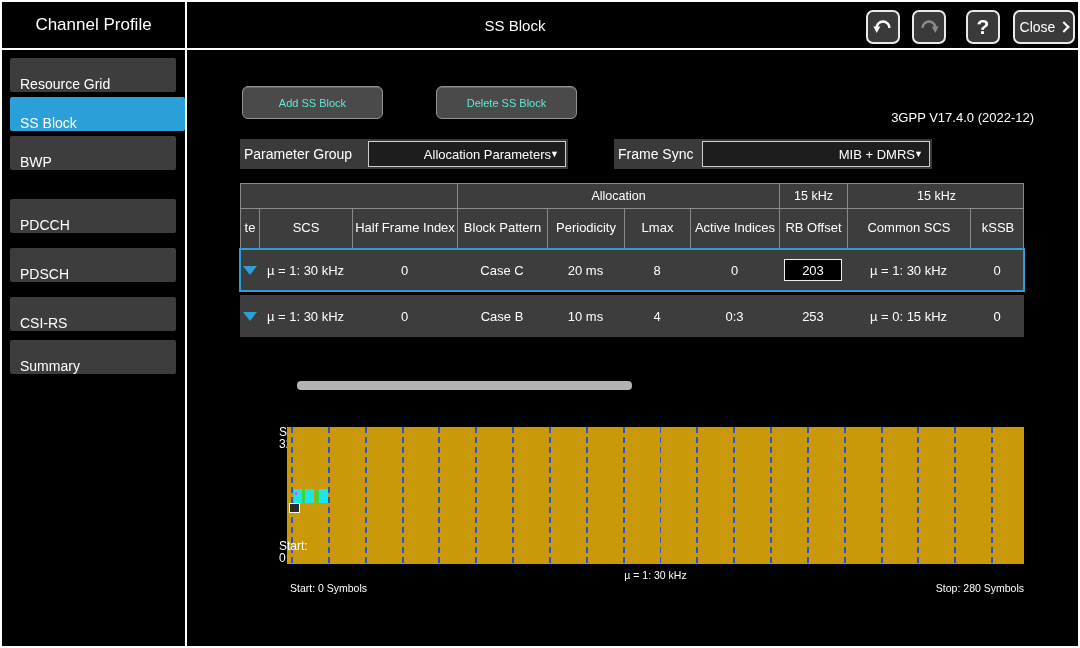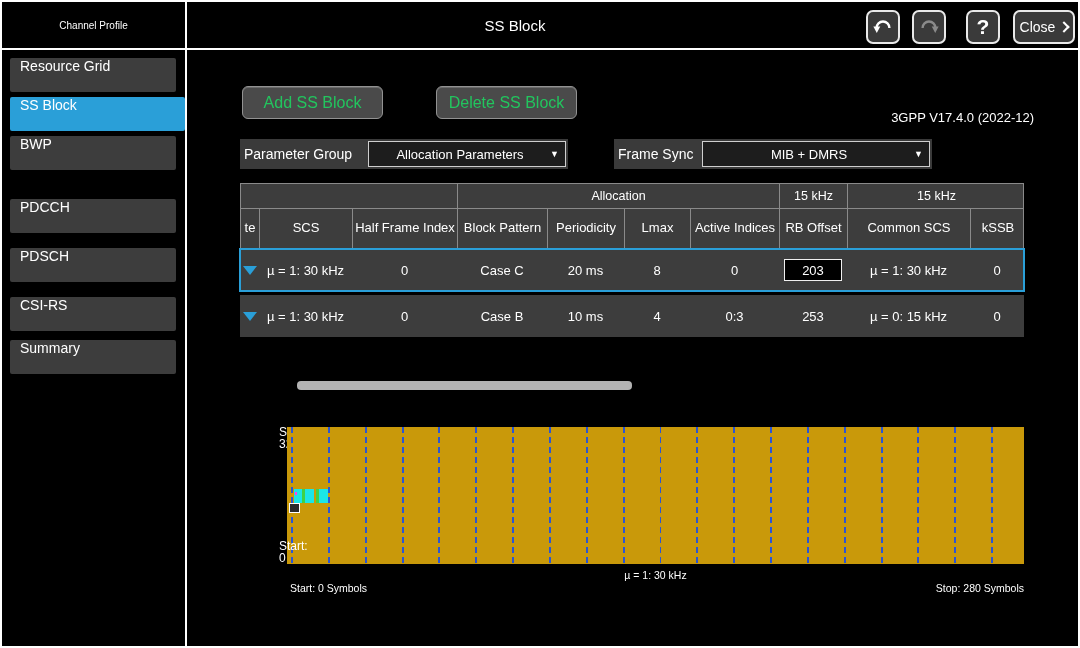--- a/index.html
+++ b/index.html
@@ -5,61 +5,61 @@
   * { box-sizing: border-box; margin: 0; padding: 0; }
   html,body { background:#6f6f6f; }
   .window {
     position: relative; width: 1080px; height: 648px;
     background: #000; border: 2px solid #fff;
     font-family: "Liberation Sans", sans-serif; color: #fff;
     overflow: hidden;
   }
   
   .topbar { position:absolute; left:0; top:0; width:100%; height:48px; background:#000; border-bottom:2px solid #fff; }
-  .sidebar-title { position:absolute; left:0; top:0; width:183px; height:46px; display:flex; align-items:center; justify-content:center; font-size:10px; }
+  .sidebar-title { position:absolute; left:0; top:0; width:183px; height:46px; display:flex; align-items:center; justify-content:center; font-size:17px; }
   .page-title { position:absolute; left:183px; top:0; width:660px; height:46px; display:flex; align-items:center; justify-content:center; font-size:15px; }
   .vdivider { position:absolute; left:183px; top:0; width:2px; height:100%; background:#fff; z-index:5; }
   .tb-btn {
     position:absolute; top:8px; height:34px; background:#3a3a3a;
     border:2px solid #e9e9e9; border-radius:7px; color:#fff;
     display:flex; align-items:center; justify-content:center; cursor:pointer;
     font-family:"Liberation Sans",sans-serif;
   }
   .tb-undo { left:864px; width:34px; }
   .tb-redo { left:910px; width:34px; }
   .tb-help { left:964px; width:34px; font-size:21px; font-weight:bold; }
   .tb-close { left:1011px; width:62px; font-size:14px; }
   .chev { display:inline-block; width:8px; height:8px; border-top:2px solid #fff; border-right:2px solid #fff; transform:rotate(45deg); margin-left:5px; }
   
   .sidebar { position:absolute; left:2px; top:50px; width:181px; height:596px; background:#000; }
   .side-item {
     position:absolute; left:6px; right:9px; height:34px; background:#3d3d3d;
-    border-radius:2px; display:flex; align-items:flex-start; padding-left:10px;
+    border-radius:2px; display:flex; align-items:flex-end; padding-left:10px;
     font-size:14px; cursor:pointer;
   }
   .side-item.selected { background:var(--accent,#2a9fd8); right:0; }
   .si-0{top:6px} .si-1{top:45px} .si-2{top:84px} .si-3{top:147px} .si-4{top:196px} .si-5{top:245px} .si-6{top:288px}
   
   .act-btn {
     position:absolute; top:84px; width:141px; height:33px;
     background:#4a4a4a; border:1px solid #929292; border-radius:6px;
     box-shadow: inset 0 1px 0 rgba(255,255,255,.18);
-    color:#22c55e; font-size:16px; font-family:"Liberation Sans",sans-serif;
+    color:#5eead4; font-size:11px; font-family:"Liberation Sans",sans-serif;
     display:flex; align-items:center; justify-content:center; cursor:pointer;
   }
   .btn-add { left:240px; } .btn-del { left:434px; } .btn-clear { left:628px; }
   .version { position:absolute; left:836px; top:108px; width:196px; text-align:right; font-size:13px; color:#fff; }
   
   .param-panel { position:absolute; top:137px; height:30px; background:#3a3a3a; display:flex; align-items:center; }
   .pp-group { left:238px; width:328px; }
   .pp-sync { left:612px; width:318px; }
   .param-label { font-size:14px; padding:0 8px 0 4px; white-space:nowrap; flex:1; }
   .dropdown {
     height:26px; background:#1d1d1d; border:1px solid #cfcfcf;
-    display:flex; align-items:center; justify-content:center; position:relative; cursor:pointer;
+    display:flex; align-items:center; justify-content:flex-end; position:relative; cursor:pointer;
     margin-right:2px;
   }
   .dd-group { width:198px; } .dd-sync { width:228px; }
   .dd-value { font-size:13px; padding-right:14px; }
   .dd-arrow { position:absolute; right:6px; font-size:9px; color:#fff; }
   
   .tgrid { display:grid; grid-template-columns:19px 93px 105px 90px 77px 66px 89px 68px 123px 54px; }
   .ggrid { display:grid; grid-template-columns:217px 322px 68px 177px; }
   .thead-group { position:absolute; left:238px; top:181px; width:784px; height:26px; background:#3d3d3d; border:1px solid #8a8a8a; }
   .thead-group > div { border-right:1px solid #8a8a8a; display:flex; align-items:center; justify-content:center; font-size:12.5px; }

